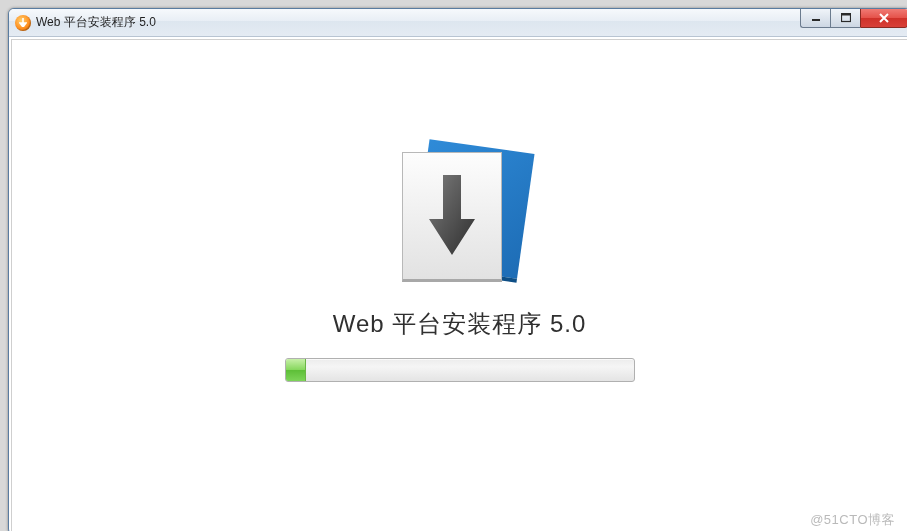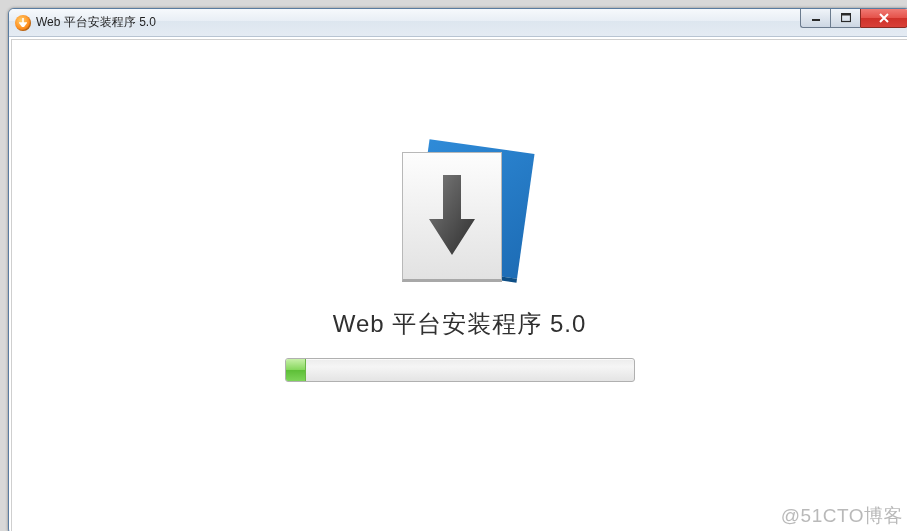--- a/index.html
+++ b/index.html
@@ -135,23 +135,23 @@
       position: relative;
     }
     .progress-inner {
       height: 100%;
       width: 6%;
       background: linear-gradient(to bottom, #c7f0a8 0%, #88d85f 48%, #5ebf38 52%, #7dd458 100%);
       border-right: 1px solid #6ab545;
     }
     .watermark {
       position: absolute;
-      right: 4px;
+      right: 12px;
       bottom: 2px;
-      font-size: 19px;
+      font-size: 13px;
       color: rgba(100,100,100,0.45);
       letter-spacing: 0.5px;
       margin-top: 14px;
     }
   </style>
 </head>
 <body>
 
 <div class="window">
   <div class="titlebar">

